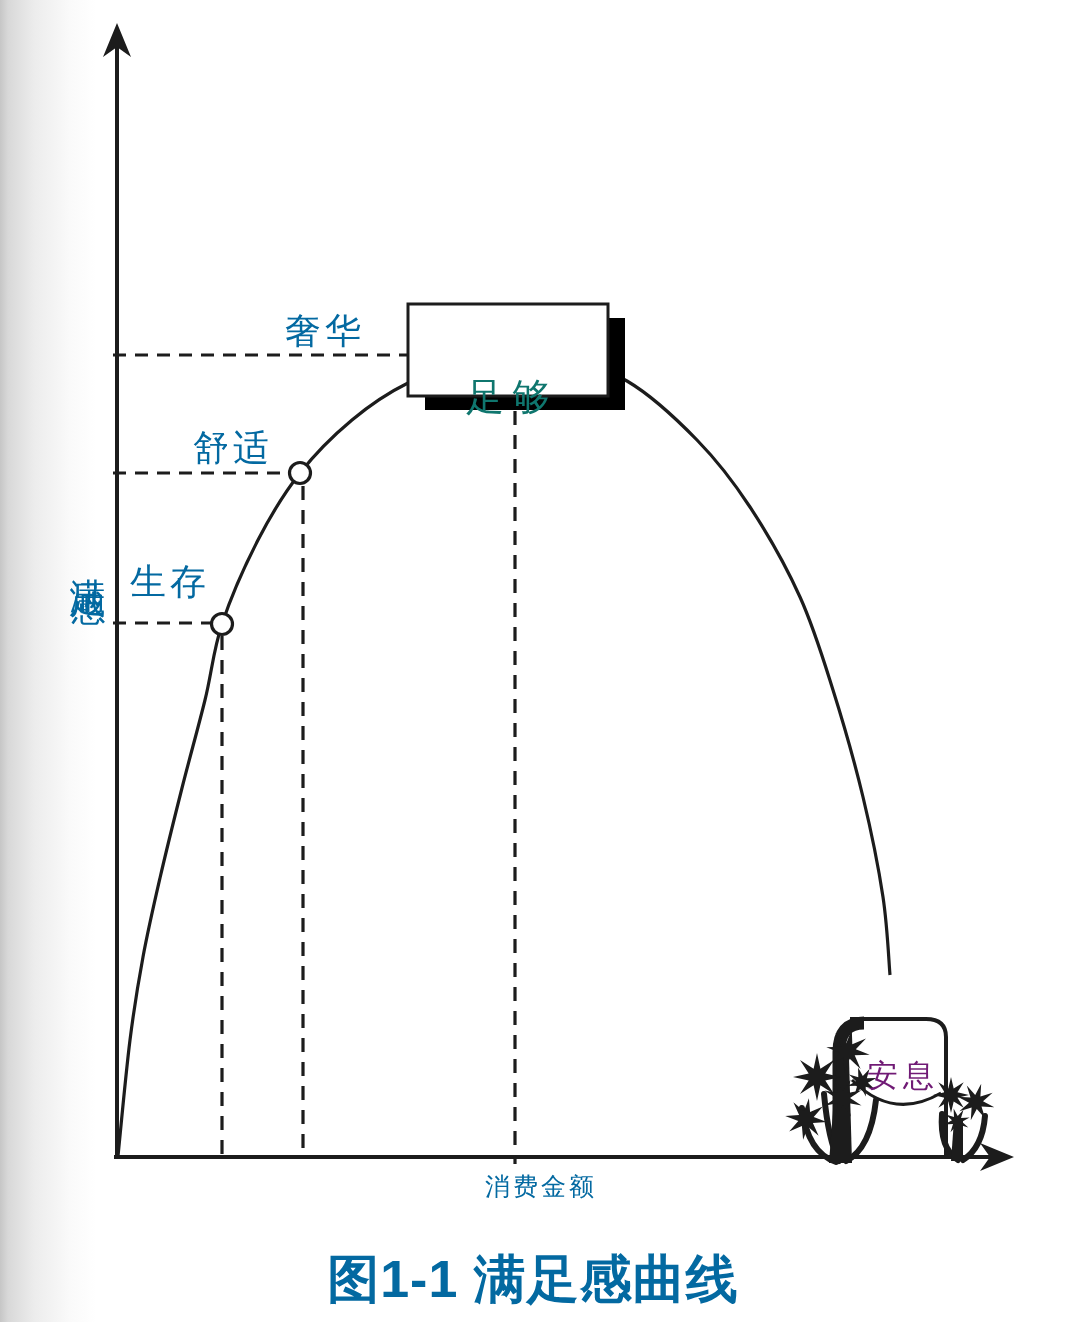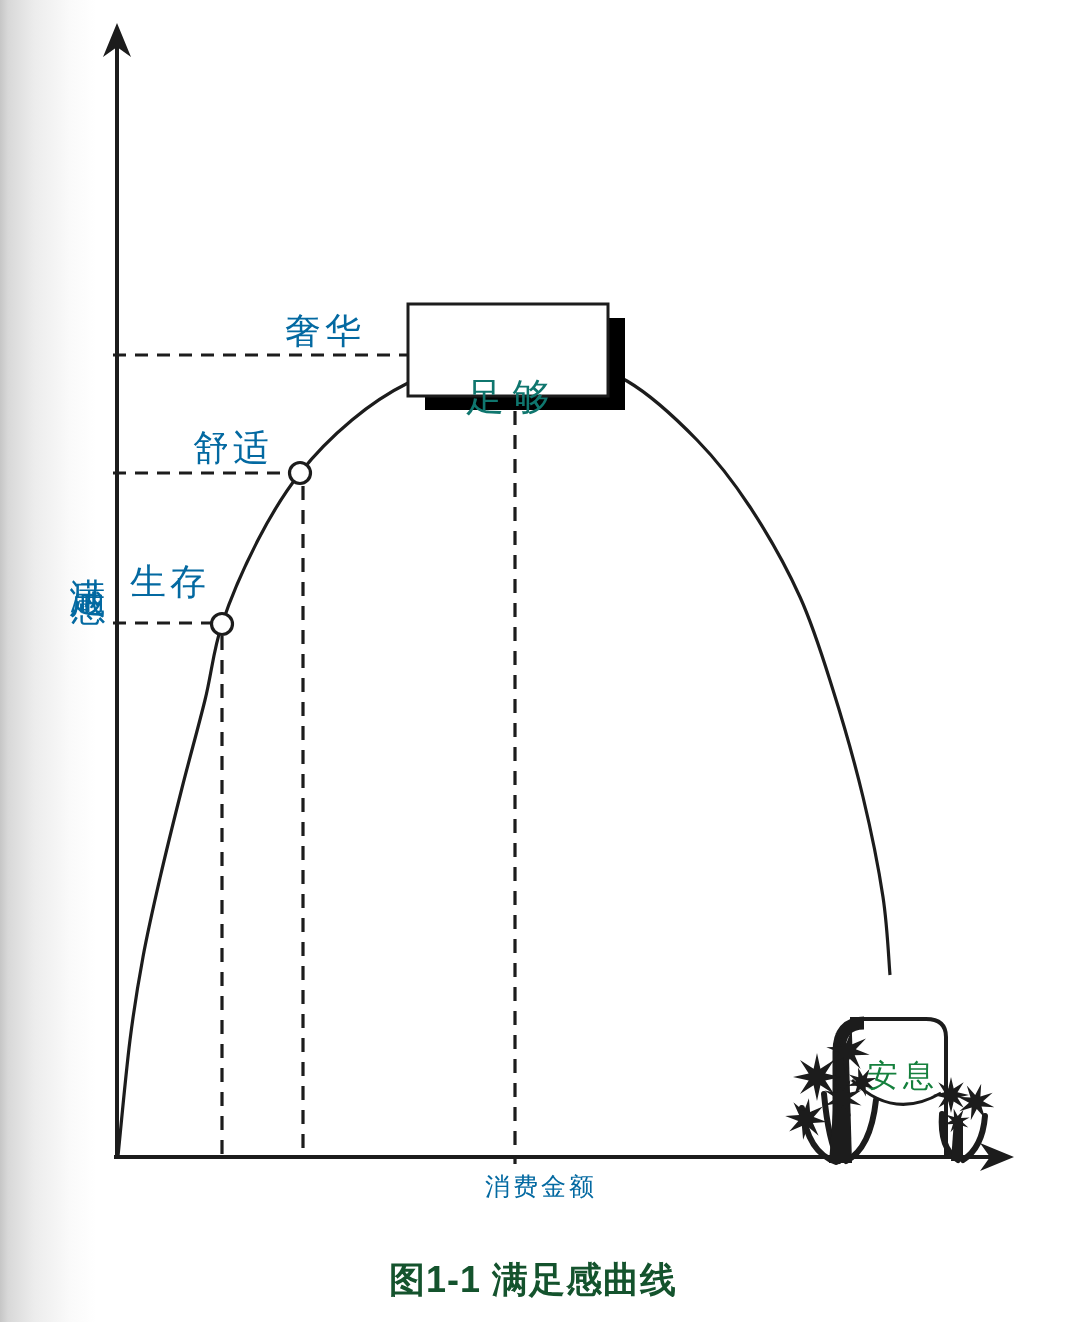--- a/index.html
+++ b/index.html
@@ -16,25 +16,25 @@
   .lbl{
     position:absolute;transform:translate(-50%,-50%);
     color:#0369a1;font-size:36px;letter-spacing:4px;white-space:nowrap;
     font-family:"Liberation Serif", serif;
   }
   .lbl-y{
     writing-mode:vertical-rl;text-orientation:upright;letter-spacing:6px;
   }
   .lbl-x{font-size:25px;letter-spacing:3px;}
   .lbl-enough{font-size:38px;letter-spacing:8px;color:#0f766e;margin-top:48px;}
-  .lbl-rest{font-size:31px;letter-spacing:5px;color:#15803d;}
+  .lbl-rest{font-size:31px;letter-spacing:5px;color:#701a75;}
   .caption{
     position:absolute;transform:translate(-50%,-50%);
     font-family:"Liberation Sans", sans-serif;font-weight:700;
-    font-size:36px;color:#14532d;letter-spacing:1px;white-space:nowrap;
+    font-size:52px;color:#0369a1;letter-spacing:1px;white-space:nowrap;
   }
 </style>
 </head>
 <body>
 
 <div class="page">
 
   <svg class="canvas" width="1066" height="1322" viewBox="0 0 1066 1322">
       <path d="M 118 1156 C 120.0 1136.7 125.8 1073.2 130 1040 C 134.2 1006.8 138.0 984.0 143 957 C 148.0 930.0 153.5 906.2 160 878 C 166.5 849.8 174.5 817.7 182 788 C 189.5 758.3 198.3 727.3 205 700 C 211.7 672.7 213.2 650.7 222 624 C 230.8 597.3 245.0 565.2 258 540 C 271.0 514.8 284.3 493.0 300 473 C 315.7 453.0 334.0 435.0 352 420 C 370.0 405.0 390.0 391.8 408 383 C 426.0 374.2 442.0 370.5 460 367 C 478.0 363.5 497.3 362.0 516 362 C 534.7 362.0 553.5 363.8 572 367 C 590.5 370.2 606.2 368.8 627 381 C 647.8 393.2 676.5 419.0 697 440 C 717.5 461.0 732.8 480.8 750 507 C 767.2 533.2 786.2 566.5 800 597 C 813.8 627.5 822.5 656.7 833 690 C 843.5 723.3 854.7 762.5 863 797 C 871.3 831.5 878.5 867.3 883 897 C 887.5 926.7 888.8 962.0 890 975" fill="none" stroke="#1c1c1c" stroke-width="3.2"></path>
       <line x1="113" y1="355" x2="408" y2="355" stroke="#1c1c1c" stroke-width="3.2" stroke-dasharray="13 9"></line>

